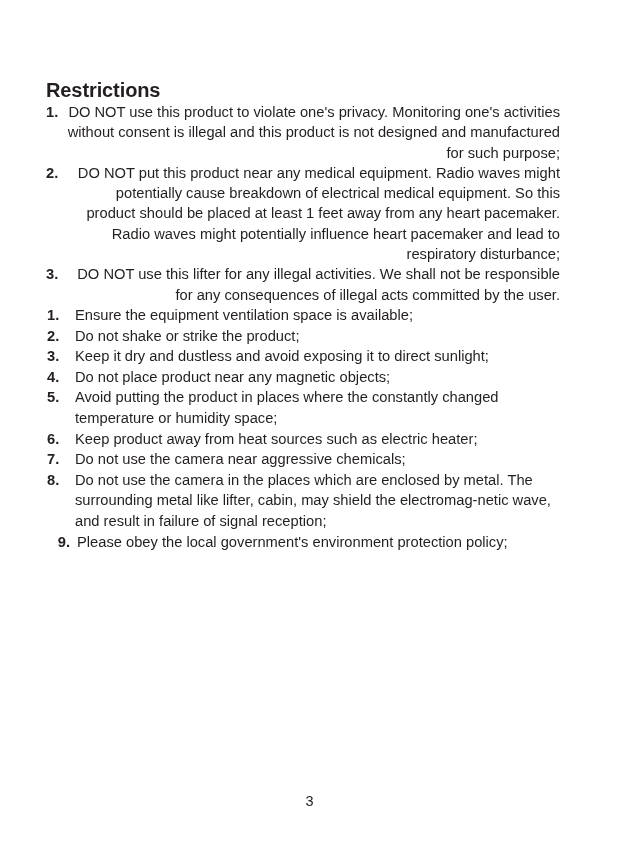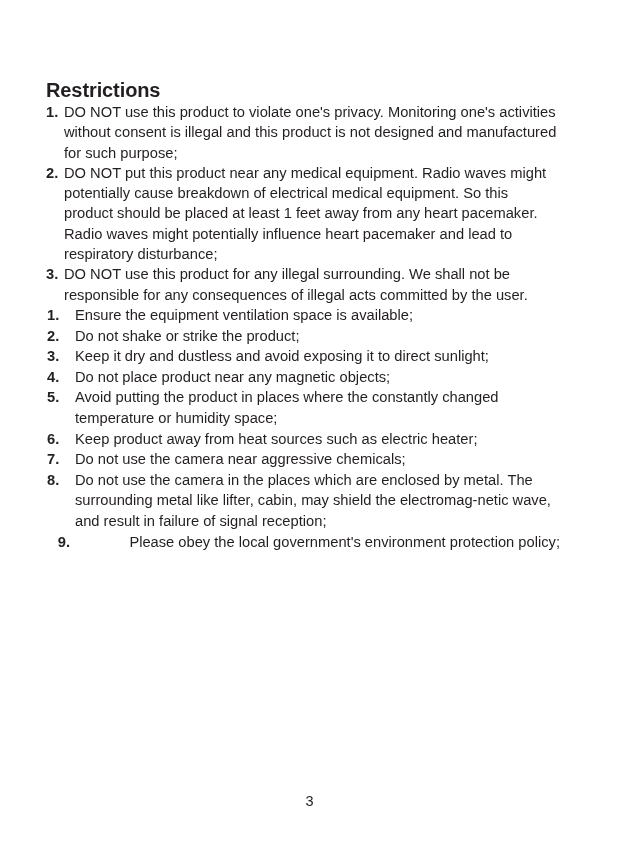--- a/index.html
+++ b/index.html
@@ -73,20 +73,21 @@
   ol.list-restrictions > li .num {
     position: absolute;
     left: 0;
     top: 0;
     font-weight: bold;
     font-size: 14.7px;
     line-height: 20.3px;
   }
   ol.list-restrictions > li .txt {
     display: block;
+    text-align: right;
   }
 
   
   ol.list-maintenance-a {
     list-style: none;
     margin: 0;
     padding: 0;
   }
   ol.list-maintenance-a > li {
     position: relative;
@@ -125,21 +126,20 @@
     left: 0;
     top: 0;
     width: 24px;
     text-align: right;
     font-weight: bold;
     font-size: 14.7px;
     line-height: 20.6px;
   }
   ol.list-maintenance-b > li .txt {
     display: block;
-    text-align: right;
   }
 
   .page-number {
     position: absolute;
     left: 0;
     top: 792px;
     width: 619px;
     text-align: center;
     font-size: 14.5px;
     line-height: 18px;
@@ -158,21 +158,21 @@
       <li>
         <span class="num">1.</span>
         <span class="txt">DO NOT use this product to violate one's privacy. Monitoring one's activities without consent is illegal and this product is not designed and manufactured for such purpose;</span>
       </li>
       <li>
         <span class="num">2.</span>
         <span class="txt">DO NOT put this product near any medical equipment. Radio waves might potentially cause breakdown of electrical medical equipment. So this product should be placed at least 1 feet away from any heart pacemaker. Radio waves might potentially influence heart pacemaker and lead to respiratory disturbance;</span>
       </li>
       <li>
         <span class="num">3.</span>
-        <span class="txt">DO NOT use this product for any illegal surrounding. We shall not be responsible for any consequences of illegal acts committed by the user.</span>
+        <span class="txt">DO NOT use this lifter for any illegal activities. We shall not be responsible for any consequences of illegal acts committed by the user.</span>
       </li>
     </ol>
 
 
     <ol class="list-maintenance-a">
       <li>
         <span class="num">1.</span>
         <span class="txt">Ensure the equipment ventilation space is available;</span>
       </li>
       <li>

